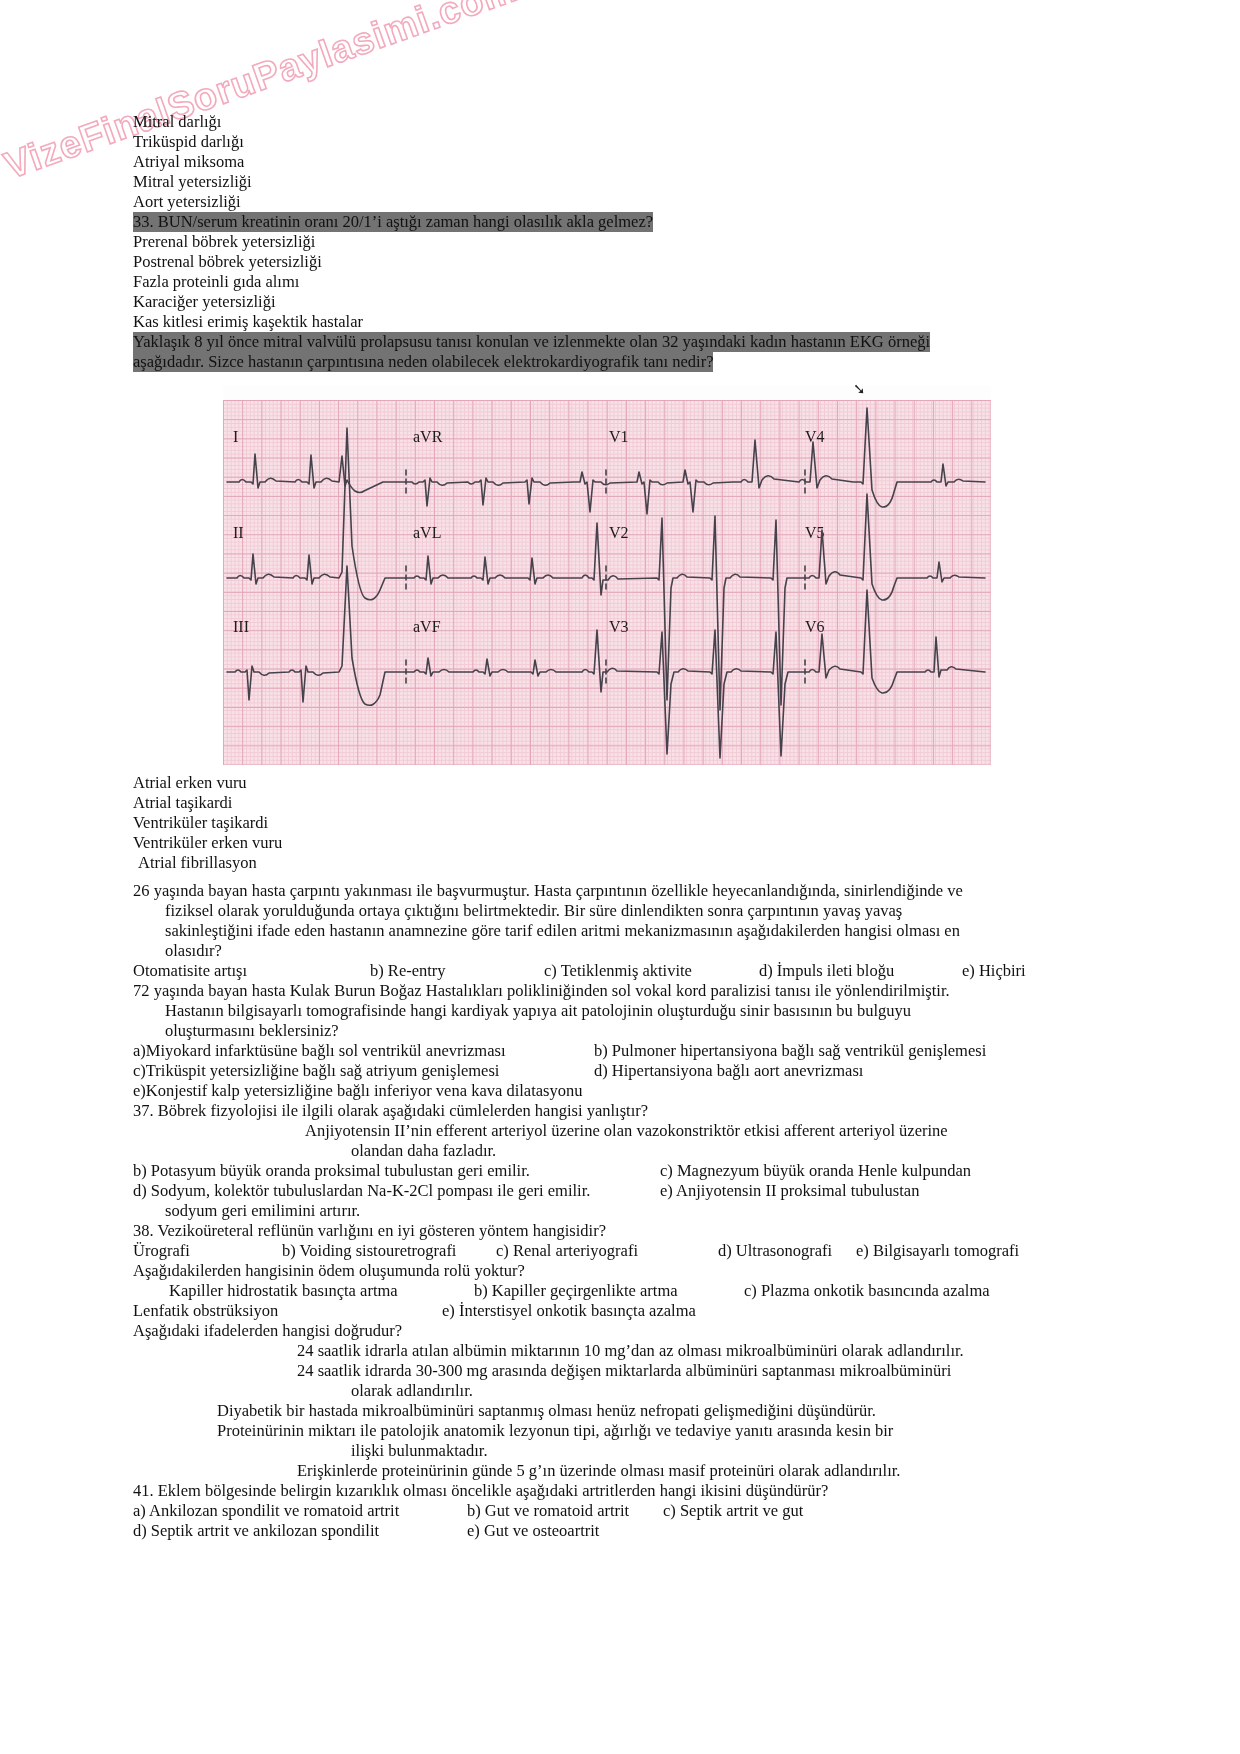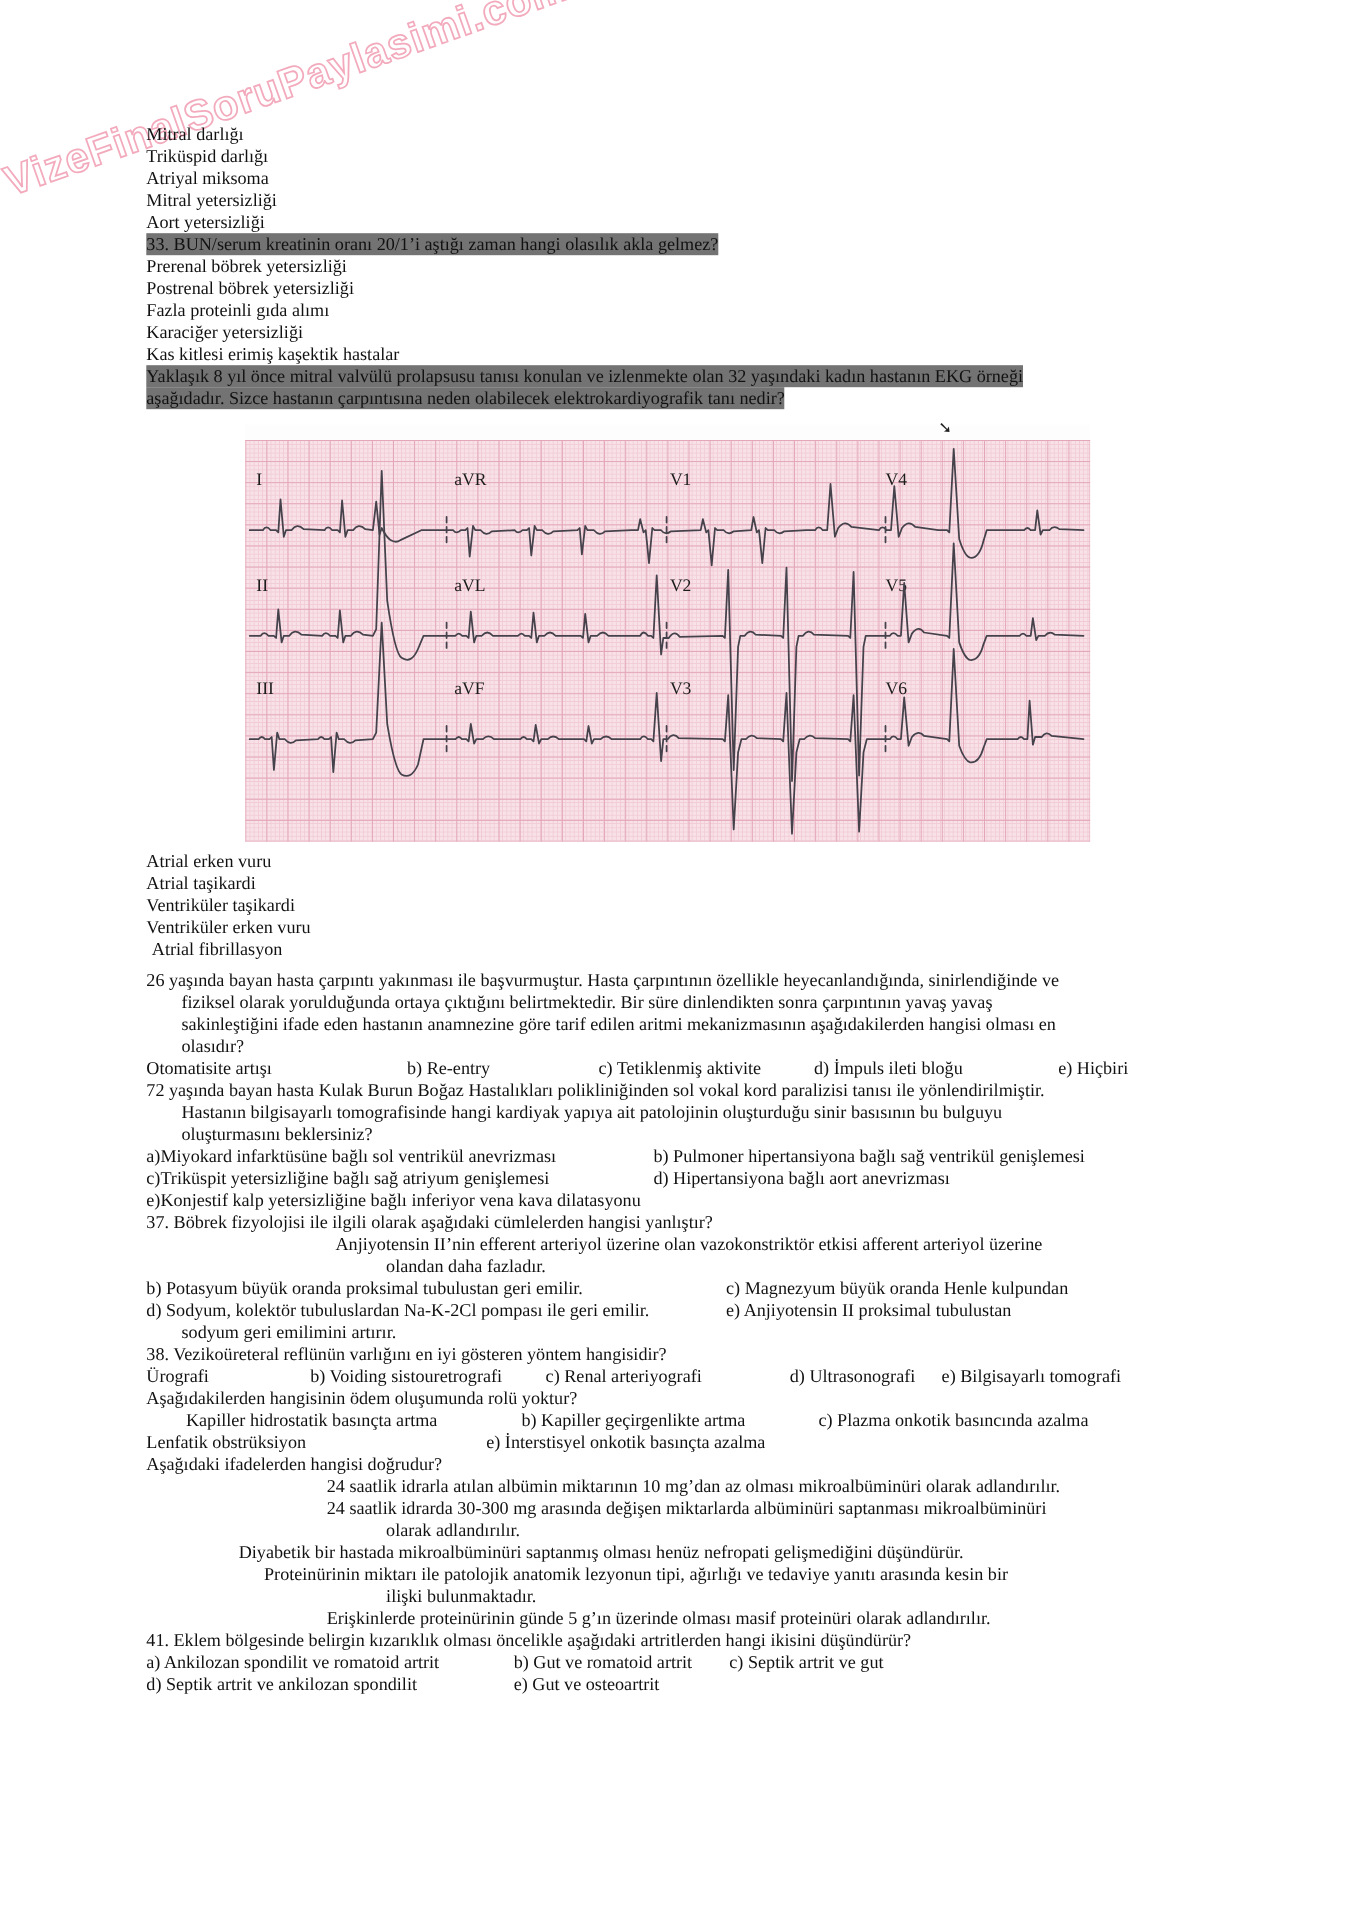--- a/index.html
+++ b/index.html
@@ -83,21 +83,21 @@
 </div>
     <div class="line"><span>Atrial erken vuru</span></div>
     <div class="line"><span>Atrial taşikardi</span></div>
     <div class="line"><span>Ventriküler taşikardi</span></div>
     <div class="line"><span>Ventriküler erken vuru</span></div>
     <div class="line"><span style="margin-left: 5px;">Atrial fibrillasyon</span></div>
     <div class="line gap-before"><span>26 yaşında bayan hasta çarpıntı yakınması ile başvurmuştur. Hasta çarpıntının özellikle heyecanlandığında, sinirlendiğinde ve</span></div>
     <div class="line"><span style="margin-left: 32px;">fiziksel olarak yorulduğunda ortaya çıktığını belirtmektedir. Bir süre dinlendikten sonra çarpıntının yavaş yavaş</span></div>
     <div class="line"><span style="margin-left: 32px;">sakinleştiğini ifade eden hastanın anamnezine göre tarif edilen aritmi mekanizmasının aşağıdakilerden hangisi olması en</span></div>
     <div class="line"><span style="margin-left: 32px;">olasıdır?</span></div>
-    <div class="line"><span>Otomatisite artışı</span><span class="abs" style="left: 237px;">b) Re-entry</span><span class="abs" style="left: 387px; margin-left: 24px;">c) Tetiklenmiş aktivite</span><span class="abs" style="left: 607px;">d) İmpuls ileti bloğu</span><span class="abs" style="left: 829px;">e) Hiçbiri</span></div>
+    <div class="line"><span>Otomatisite artışı</span><span class="abs" style="left: 237px;">b) Re-entry</span><span class="abs" style="left: 387px; margin-left: 24px;">c) Tetiklenmiş aktivite</span><span class="abs" style="left: 626px;">d) İmpuls ileti bloğu</span><span class="abs" style="left: 829px;">e) Hiçbiri</span></div>
     <div class="line"><span>72 yaşında bayan hasta Kulak Burun Boğaz Hastalıkları polikliniğinden sol vokal kord paralizisi tanısı ile yönlendirilmiştir.</span></div>
     <div class="line"><span style="margin-left: 32px;">Hastanın bilgisayarlı tomografisinde hangi kardiyak yapıya ait patolojinin oluşturduğu sinir basısının bu bulguyu</span></div>
     <div class="line"><span style="margin-left: 32px;">oluşturmasını beklersiniz?</span></div>
     <div class="line"><span>a)Miyokard infarktüsüne bağlı sol ventrikül anevrizması</span><span class="abs" style="left: 461px;">b) Pulmoner hipertansiyona bağlı sağ ventrikül genişlemesi</span></div>
     <div class="line"><span>c)Triküspit yetersizliğine bağlı sağ atriyum genişlemesi</span><span class="abs" style="left: 461px;">d) Hipertansiyona bağlı aort anevrizması</span></div>
     <div class="line"><span>e)Konjestif kalp yetersizliğine bağlı inferiyor vena kava dilatasyonu</span></div>
     <div class="line"><span>37. Böbrek fizyolojisi ile ilgili olarak aşağıdaki cümlelerden hangisi yanlıştır?</span></div>
     <div class="line"><span style="margin-left: 172px;">Anjiyotensin II’nin efferent arteriyol üzerine olan vazokonstriktör etkisi afferent arteriyol üzerine</span></div>
     <div class="line"><span style="margin-left: 218px;">olandan daha fazladır.</span></div>
     <div class="line"><span>b) Potasyum büyük oranda proksimal tubulustan geri emilir.</span><span class="abs" style="left: 527px;">c) Magnezyum büyük oranda Henle kulpundan</span></div>
@@ -106,19 +106,19 @@
     <div class="line"><span>38. Vezikoüreteral reflünün varlığını en iyi gösteren yöntem hangisidir?</span></div>
     <div class="line"><span>Ürografi</span><span class="abs" style="left: 149px;">b) Voiding sistouretrografi</span><span class="abs" style="left: 363px;">c) Renal arteriyografi</span><span class="abs" style="left: 585px;">d) Ultrasonografi</span><span class="abs" style="left: 723px;">e) Bilgisayarlı tomografi</span></div>
     <div class="line"><span>Aşağıdakilerden hangisinin ödem oluşumunda rolü yoktur?</span></div>
     <div class="line"><span style="margin-left: 36px;">Kapiller hidrostatik basınçta artma</span><span class="abs" style="left: 341px;">b) Kapiller geçirgenlikte artma</span><span class="abs" style="left: 611px;">c) Plazma onkotik basıncında azalma</span></div>
     <div class="line"><span>Lenfatik obstrüksiyon</span><span class="abs" style="left: 309px;">e) İnterstisyel onkotik basınçta azalma</span></div>
     <div class="line"><span>Aşağıdaki ifadelerden hangisi doğrudur?</span></div>
     <div class="line"><span style="margin-left: 164px;">24 saatlik idrarla atılan albümin miktarının 10 mg’dan az olması mikroalbüminüri olarak adlandırılır.</span></div>
     <div class="line"><span style="margin-left: 164px;">24 saatlik idrarda 30-300 mg arasında değişen miktarlarda albüminüri saptanması mikroalbüminüri</span></div>
     <div class="line"><span style="margin-left: 218px;">olarak adlandırılır.</span></div>
     <div class="line"><span style="margin-left: 84px;">Diyabetik bir hastada mikroalbüminüri saptanmış olması henüz nefropati gelişmediğini düşündürür.</span></div>
-    <div class="line"><span style="margin-left: 107px;">Proteinürinin miktarı ile patolojik anatomik lezyonun tipi, ağırlığı ve tedaviye yanıtı arasında kesin bir</span></div>
+    <div class="line"><span style="margin-left: 84px;">Proteinürinin miktarı ile patolojik anatomik lezyonun tipi, ağırlığı ve tedaviye yanıtı arasında kesin bir</span></div>
     <div class="line"><span style="margin-left: 218px;">ilişki bulunmaktadır.</span></div>
     <div class="line"><span style="margin-left: 164px;">Erişkinlerde proteinürinin günde 5 g’ın üzerinde olması masif proteinüri olarak adlandırılır.</span></div>
     <div class="line"><span>41. Eklem bölgesinde belirgin kızarıklık olması öncelikle aşağıdaki artritlerden hangi ikisini düşündürür?</span></div>
     <div class="line"><span>a) Ankilozan spondilit ve romatoid artrit</span><span class="abs" style="left: 334px;">b) Gut ve romatoid artrit</span><span class="abs" style="left: 530px;">c) Septik artrit ve gut</span></div>
     <div class="line"><span>d) Septik artrit ve ankilozan spondilit</span><span class="abs" style="left: 334px;">e) Gut ve osteoartrit</span></div>
   </div>
 
 </body></html>

